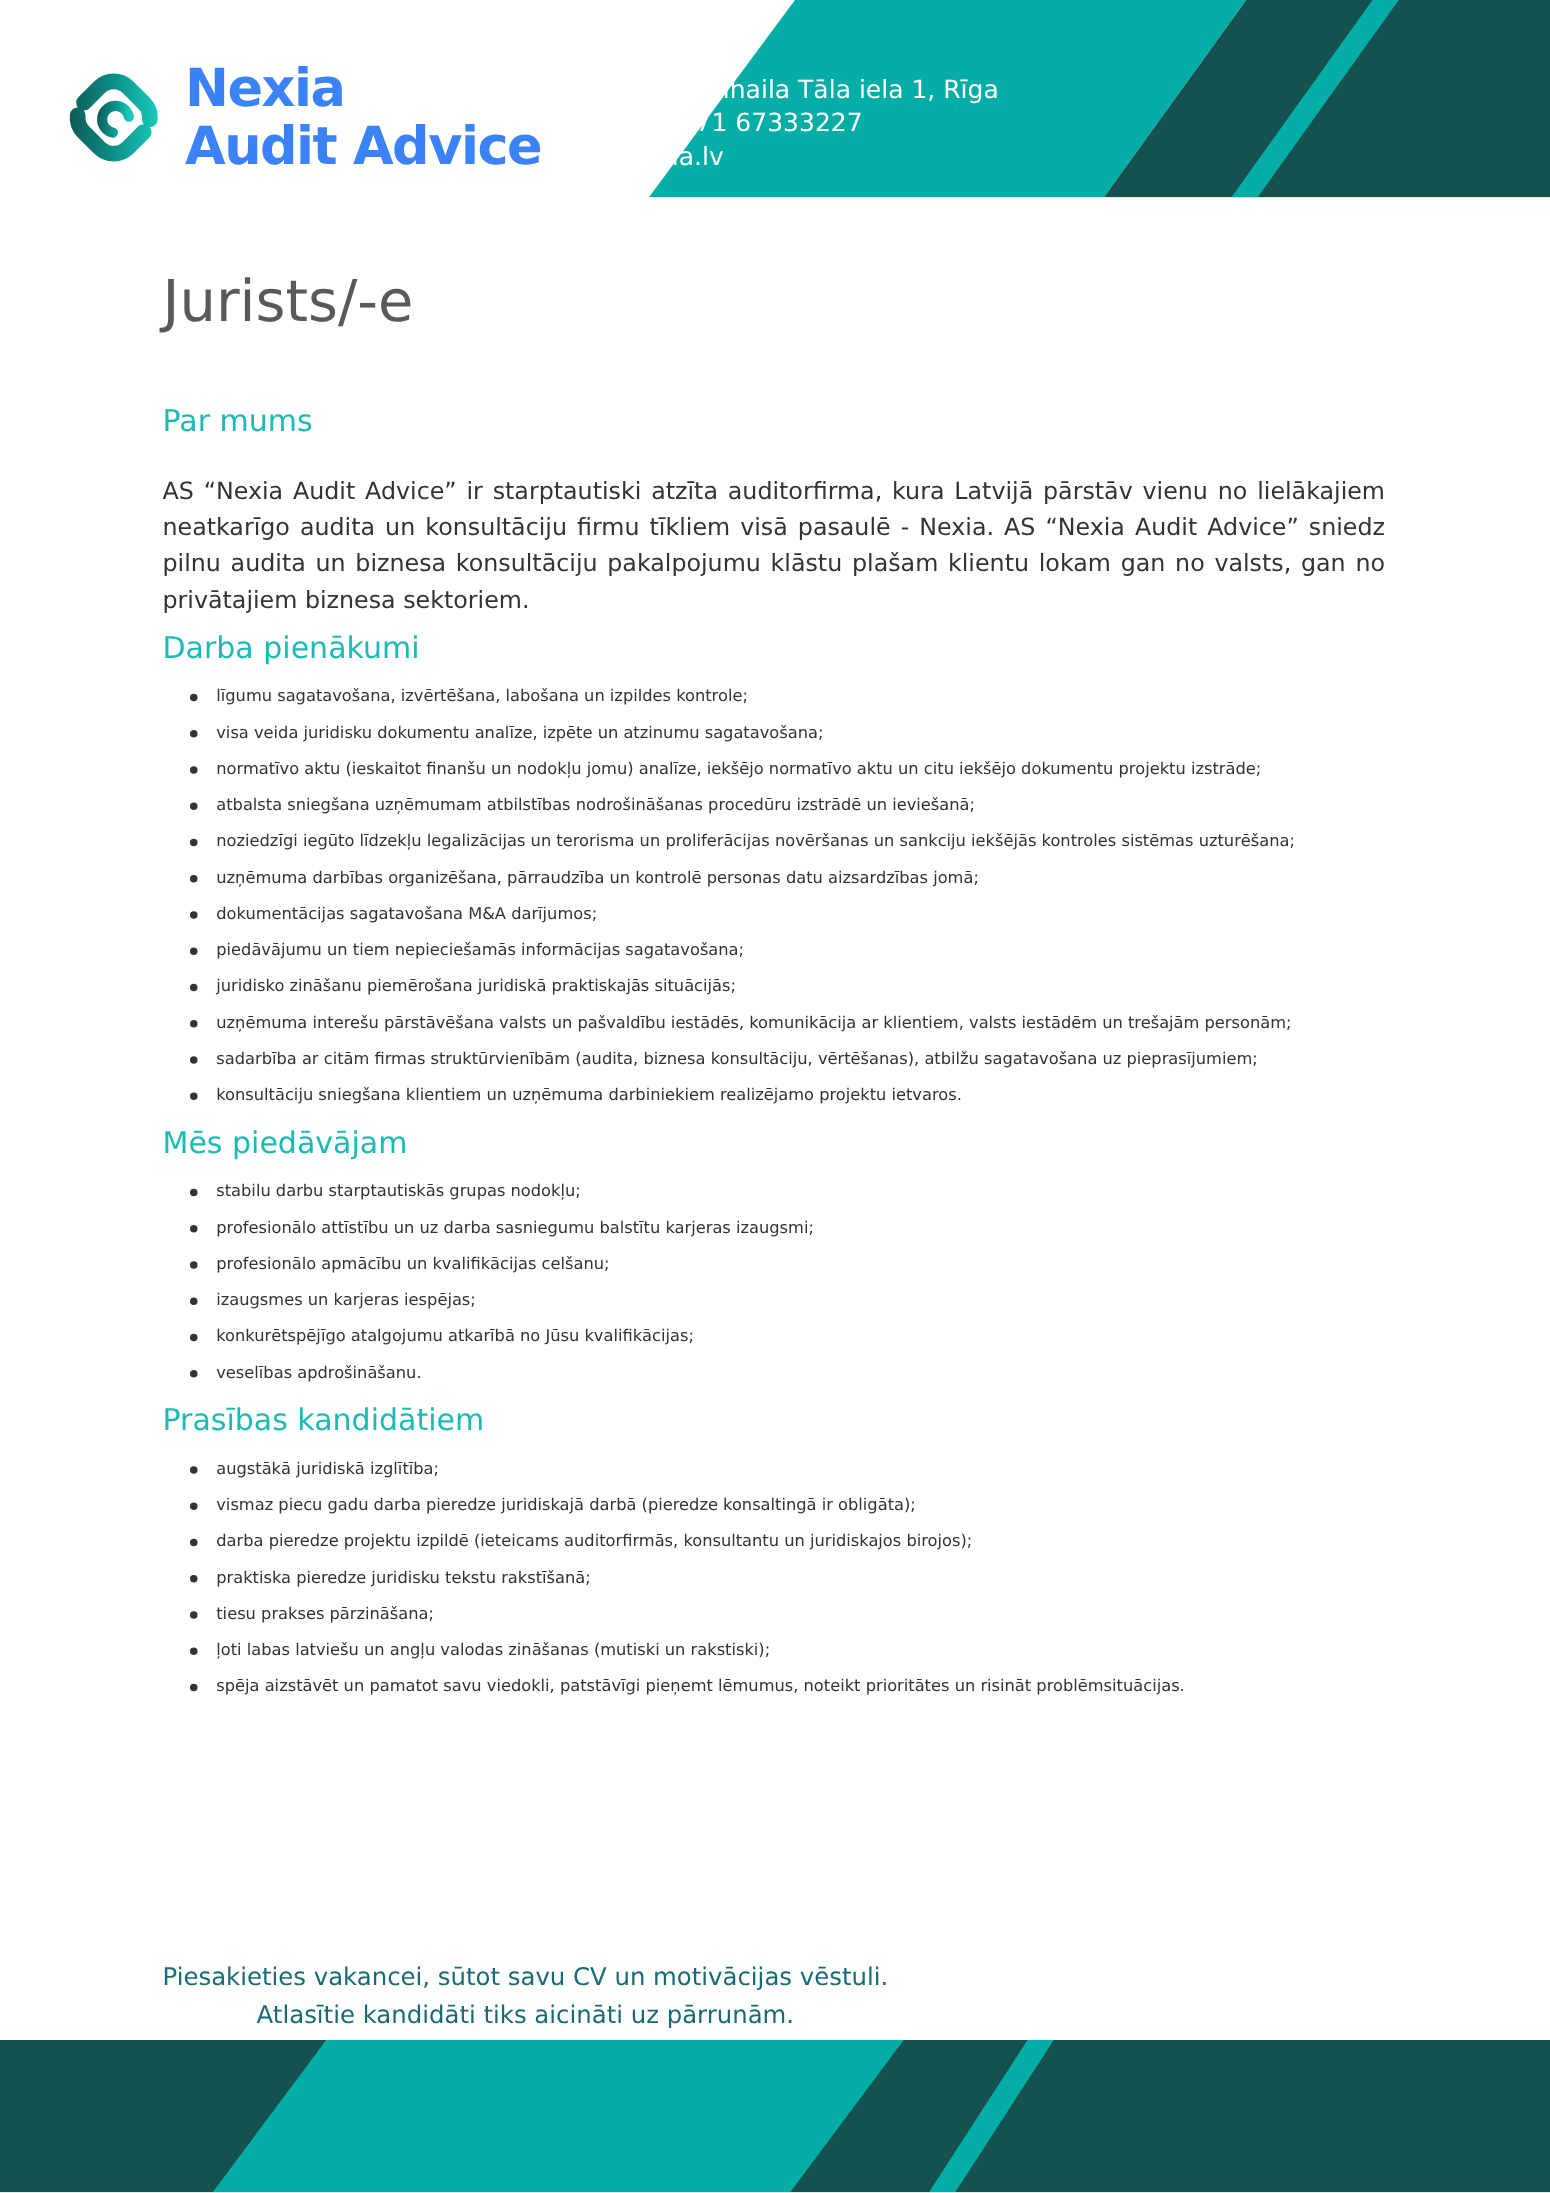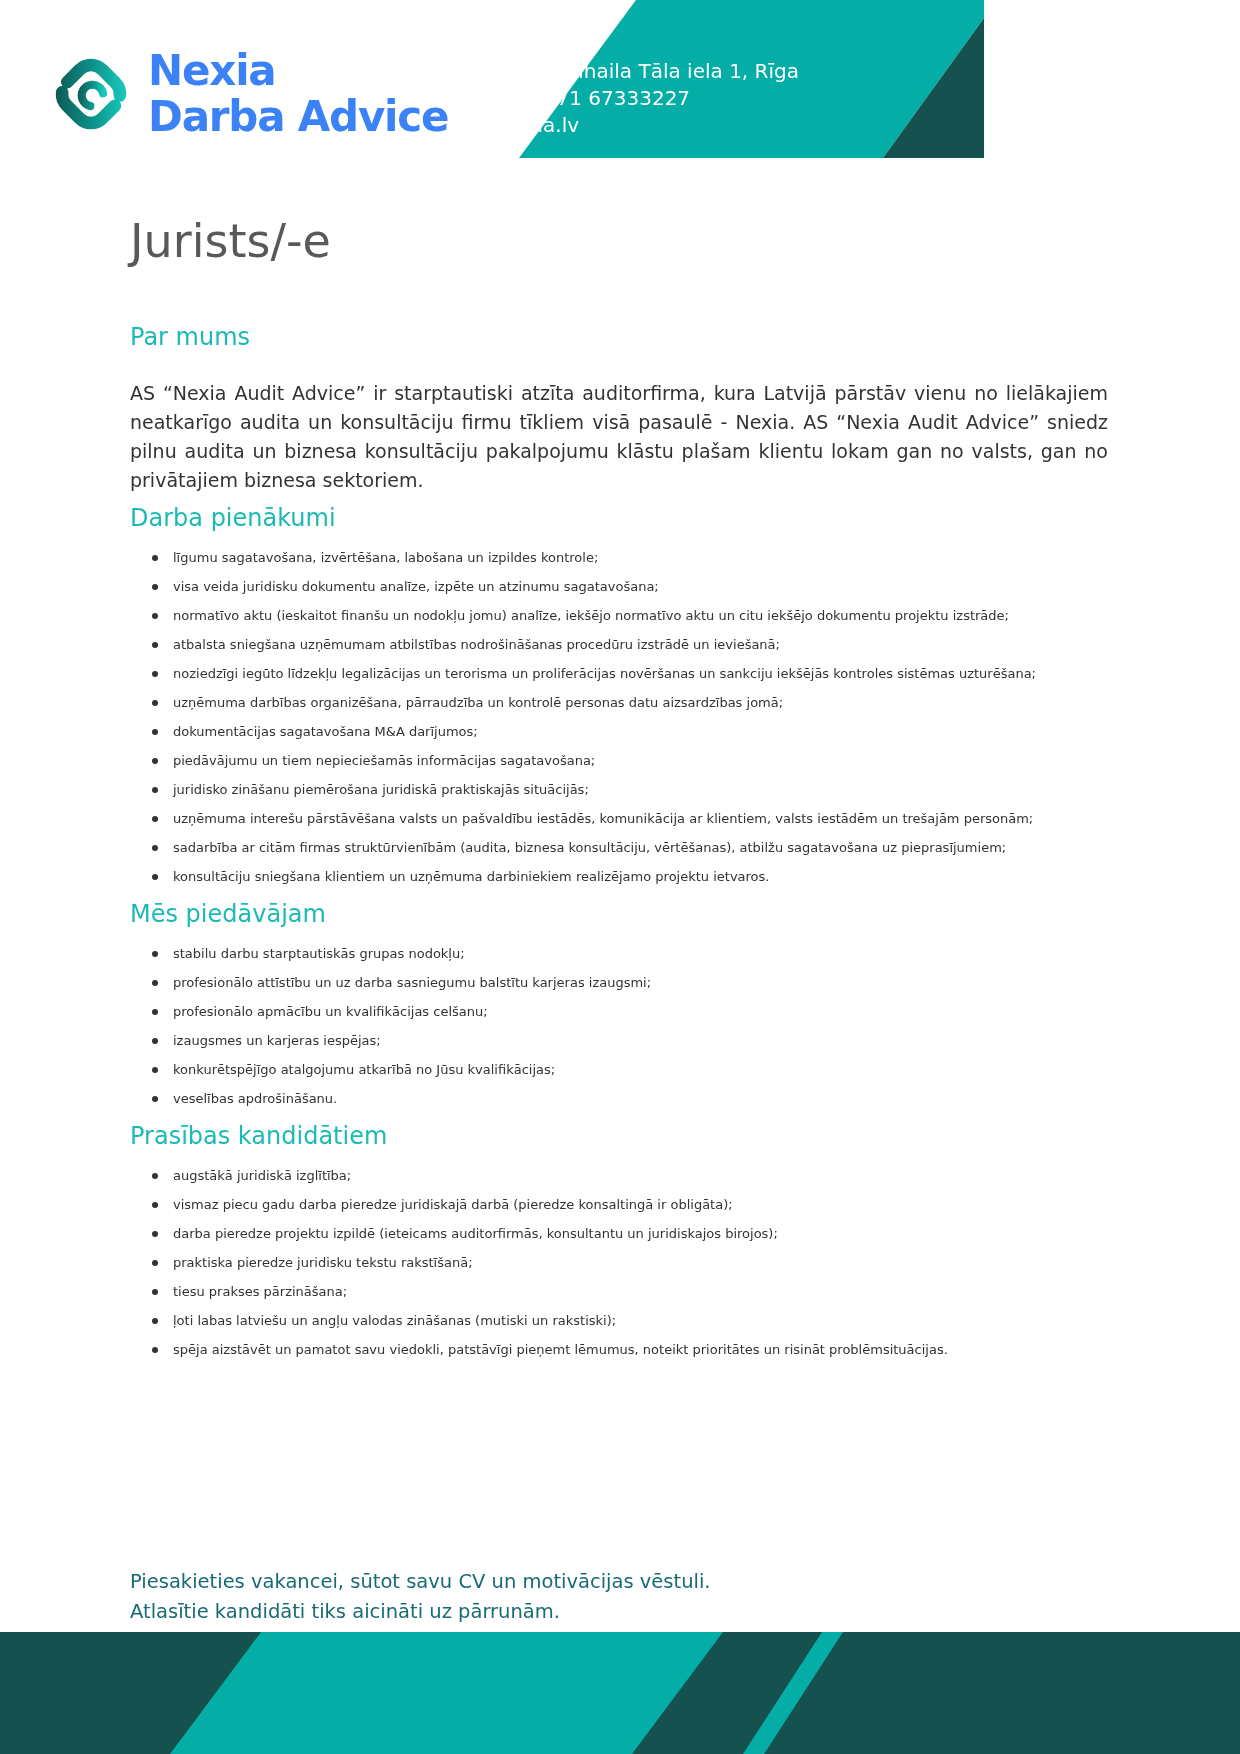--- a/index.html
+++ b/index.html
@@ -3,21 +3,21 @@
 <meta charset="utf-8">
 <style>
   html,body { margin:0; padding:0; background:#ffffff; }
   .page {
     position:relative; width:1240px; height:1754px; background:#ffffff;
     overflow:hidden;
     font-family:"DejaVu Sans","Liberation Sans",sans-serif;
   }
 
   
-  .header-band { position:absolute; top:0; left:0; width:984px; height:158px; }
+  .header-band { position:absolute; top:0; left:0; width:1240px; height:158px; }
   .shape { position:absolute; inset:0; }
   .hb-teal   { background:#04AEA6; clip-path:polygon(636px 0, 997px 0, 883px 158px, 519px 158px); }
   .hb-dark   { background:#14514F; clip-path:polygon(997px 0, 1240px 0, 1240px 158px, 883px 158px); }
   .hb-stripe { background:#04AEA6; clip-path:polygon(1098px 0, 1119px 0, 1006px 158px, 985px 158px); }
 
   .contact-line { position:absolute; color:#ffffff; font-size:20px; line-height:24px; white-space:nowrap; }
   .contact-line.l1 { left:561px; top:59px; }
   .contact-line.l2 { left:527px; top:86px; }
   .contact-line.l3 { left:501px; top:113px; }
 
@@ -36,21 +36,21 @@
   ul.bullets li {
     position:relative; padding-left:43px; font-size:13px; line-height:29px;
     text-align:justify; color:#333333;
   }
   ul.bullets li::before {
     content:""; position:absolute; left:22px; top:12px;
     width:6px; height:6px; border-radius:50%; background:#333333;
   }
 
   
-  .footer-note { position:absolute; left:130px; top:1567px; }
+  .footer-note { position:absolute; left:130px; top:1567px;text-align:center; }
   .footer-note p { margin:0; font-size:19.5px; line-height:30px; color:#186A74; }
 
   
   .bottom-band { position:absolute; left:0; top:1632px; width:1240px; height:122px; }
   .bb-dark   { background:#14514F; }
   .bb-teal   { background:#04AEA6; clip-path:polygon(261px 0, 723px 0, 632px 122px, 170px 122px); }
   .bb-stripe { background:#04AEA6; clip-path:polygon(822px 0, 843px 0, 764px 122px, 743px 122px); }
 </style>
 </head>
 <body>
@@ -75,21 +75,21 @@
           <stop offset="1" stop-color="#19CBBE"></stop>
         </linearGradient>
       </defs>
       <g transform="rotate(45 50 50)">
         <rect x="22" y="22" width="56" height="56" rx="18" fill="none" stroke="url(#lg)" stroke-width="14" stroke-dasharray="83.5 13" stroke-dashoffset="48" stroke-linecap="round"></rect>
         <path d="M59 40 A 12 12 0 1 0 59 60" fill="none" stroke="url(#lg)" stroke-width="9" stroke-linecap="round"></path>
       </g>
     </svg>
     <div class="brand-text">
       <span>Nexia</span>
-      <span>Darba Advice</span>
+      <span>Audit Advice</span>
     </div>
   </div>
 
   <div class="content">
     <h1 class="doc-title">Jurists/-e</h1>
 
     <section class="first">
       <h2 class="sec-head">Par mums</h2>
       <p class="body-par">AS “Nexia Audit Advice” ir starptautiski atzīta auditorfirma, kura Latvijā pārstāv vienu no lielākajiem neatkarīgo audita un konsultāciju firmu tīkliem visā pasaulē - Nexia. AS “Nexia Audit Advice” sniedz pilnu audita un biznesa konsultāciju pakalpojumu klāstu plašam klientu lokam gan no valsts, gan no privātajiem biznesa sektoriem.</p>
     </section>

